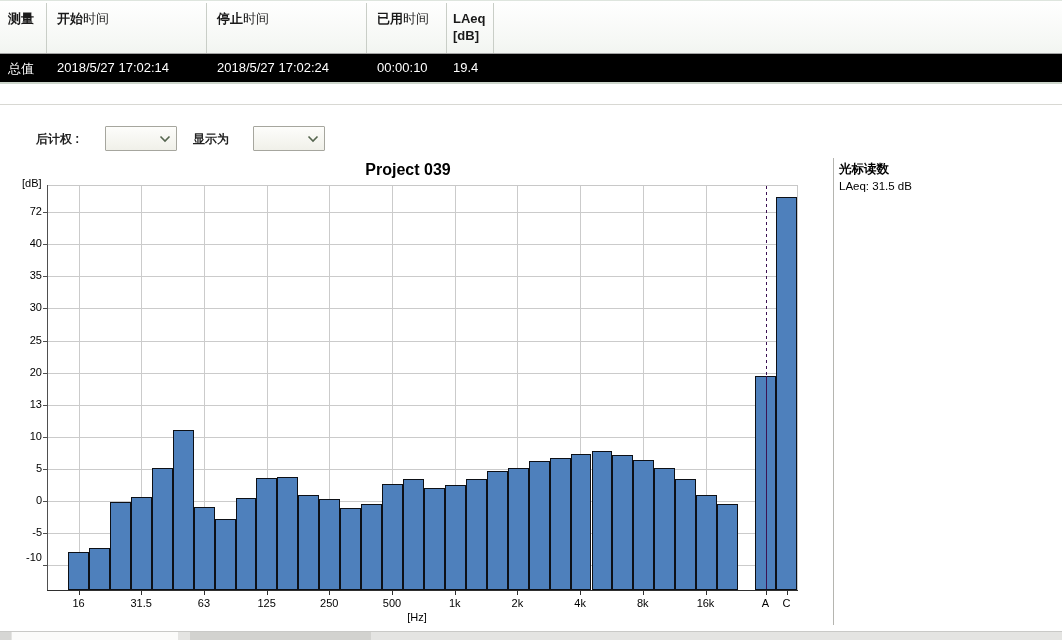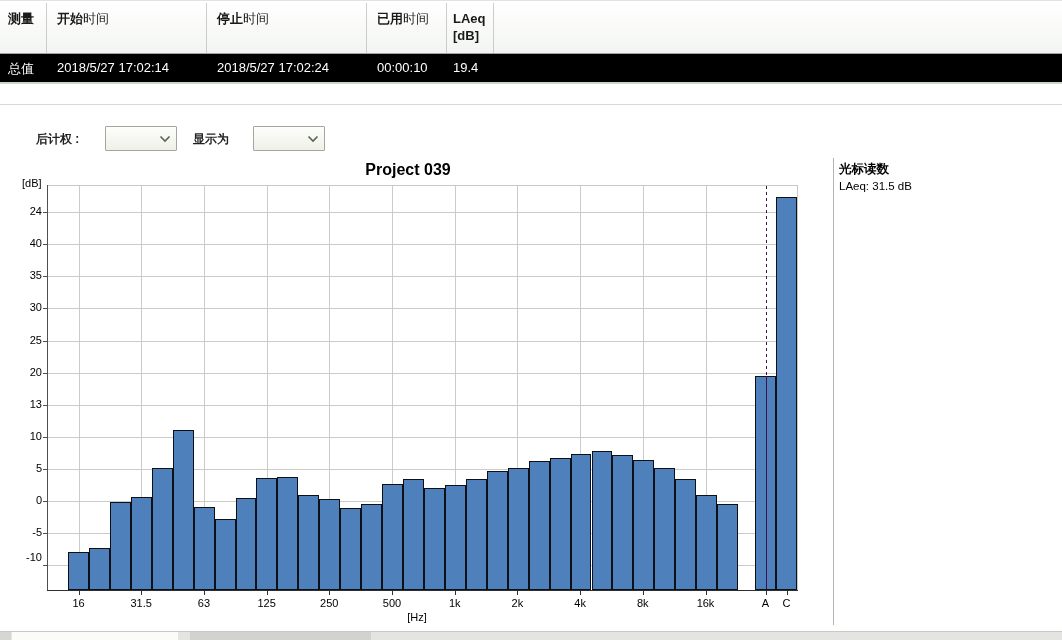--- a/index.html
+++ b/index.html
@@ -156,21 +156,21 @@
       <div class="bar abs" style="left: 717.14px; top: 503.568px; width: 20.94px; height: 86.432px; background: rgb(78, 128, 188); border-color: rgb(13, 16, 22);"></div>
       <div class="bar abs" style="left: 755px; top: 376.452px; width: 21px; height: 213.548px; background: rgb(78, 128, 188); border-color: rgb(13, 16, 22);"></div>
       <div class="bar abs" style="left: 776px; top: 197.334px; width: 21px; height: 392.666px; background: rgb(78, 128, 188); border-color: rgb(13, 16, 22);"></div>
       <div class="abs" style="left: 765.5px; top: 186px; width: 1px; height: 190.452px; background: repeating-linear-gradient(rgb(60, 18, 83) 0px, rgb(60, 18, 83) 3px, transparent 3px, transparent 6px);"></div>
       <div class="abs" style="left: 765.5px; top: 376.452px; width: 1px; height: 212.548px; background: rgb(60, 18, 83);"></div>
       <div class="abs" style="left: 47px; top: 185px; width: 750px; height: 1px; background: rgb(200, 200, 200);"></div>
       <div class="abs" style="left: 797px; top: 185px; width: 1px; height: 405px; background: rgb(200, 200, 200);"></div>
       <div class="abs" style="left: 47px; top: 185px; width: 1px; height: 405px; background: rgb(79, 79, 79);"></div>
       <div class="abs" style="left: 47px; top: 590px; width: 751px; height: 1px; background: rgb(47, 47, 47);"></div>
       <div class="tickl abs" style="left: 43px; top: 212.1px;"></div>
-      <div class="ytick-label abs" style="left: 0px; top: 205.1px;">24</div>
+      <div class="ytick-label abs" style="left: 0px; top: 205.1px;">72</div>
       <div class="tickl abs" style="left: 43px; top: 244.2px;"></div>
       <div class="ytick-label abs" style="left: 0px; top: 237.2px;">40</div>
       <div class="tickl abs" style="left: 43px; top: 276.3px;"></div>
       <div class="ytick-label abs" style="left: 0px; top: 269.3px;">35</div>
       <div class="tickl abs" style="left: 43px; top: 308.4px;"></div>
       <div class="ytick-label abs" style="left: 0px; top: 301.4px;">30</div>
       <div class="tickl abs" style="left: 43px; top: 340.5px;"></div>
       <div class="ytick-label abs" style="left: 0px; top: 333.5px;">25</div>
       <div class="tickl abs" style="left: 43px; top: 372.6px;"></div>
       <div class="ytick-label abs" style="left: 0px; top: 365.6px;">20</div>

